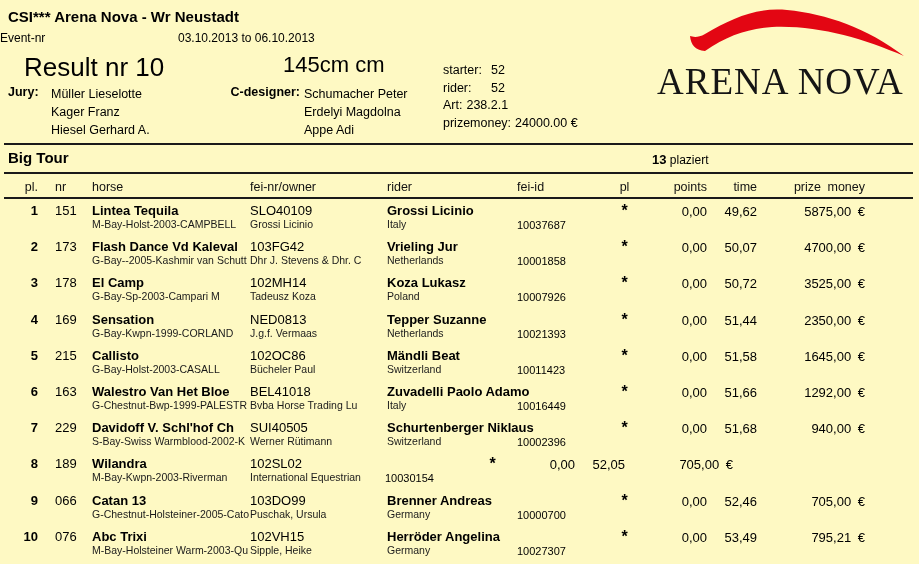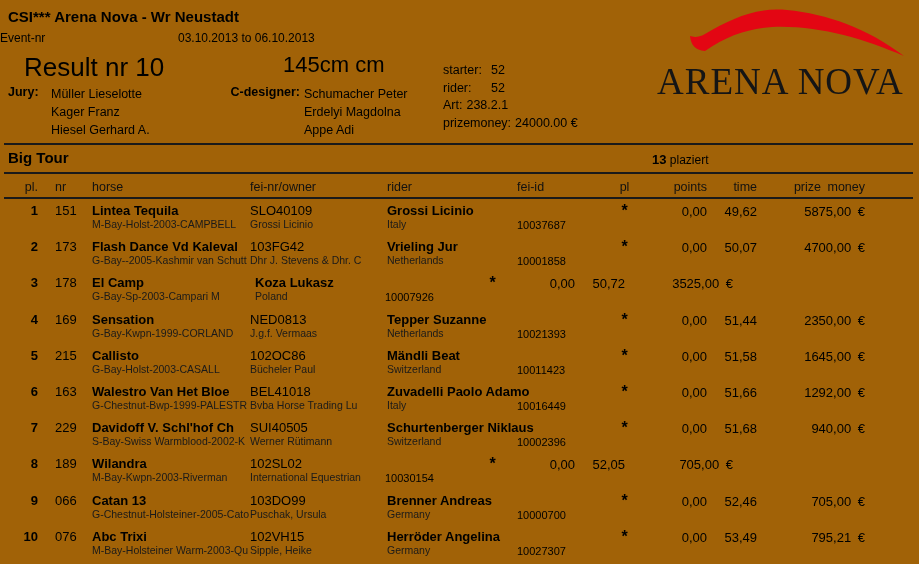--- a/index.html
+++ b/index.html
@@ -1,16 +1,16 @@
 <!DOCTYPE html>
 <html><head>
 <meta charset="utf-8">
 <style>
   html,body{margin:0;padding:0;background:#fff;}
-  .page{position:relative;width:919px;height:564px;background:#a16207;color:#000;
+  .page{position:relative;width:919px;height:564px;background:#fef9c3;color:#000;
         font-family:"Liberation Sans",sans-serif;overflow:hidden;}
   .abs{position:absolute;}
   
   .doc-title{left:8px;top:8px;font-size:15px;font-weight:bold;}
   .event-label{left:0;top:31px;font-size:12px;}
   .event-dates{left:178px;top:31px;font-size:12px;}
   .result-title{left:24px;top:52px;font-size:26px;text-align:right;}
   .height-class{left:283px;top:52px;font-size:22px;}
   .stats{left:443px;top:62px;font-size:12.5px;line-height:17.5px;}
   .stat-label{display:inline-block;}
@@ -180,20 +180,24 @@
       <div class="c c-prize num">4700,00 €</div>
     </div>
 
     <div class="row">
       <div class="c c-pl main bold">3</div>
       <div class="c c-nr main">178</div>
       <div class="c c-horse">
         <div class="main bold">El Camp</div>
         <div class="sub">G-Bay-Sp-2003-Campari M</div>
       </div>
+      <div class="c c-fei">
+        <div class="main">102MH14</div>
+        <div class="sub">Tadeusz Koza</div>
+      </div>
       <div class="c c-rider">
         <div class="main bold">Koza Lukasz</div>
         <div class="sub">Poland</div>
       </div>
       <div class="c c-feiid">
         <span class="fei-id-val">10007926</span>
       </div>
       <div class="c c-star star">*</div>
       <div class="c c-pts num">0,00</div>
       <div class="c c-time num">50,72</div>

